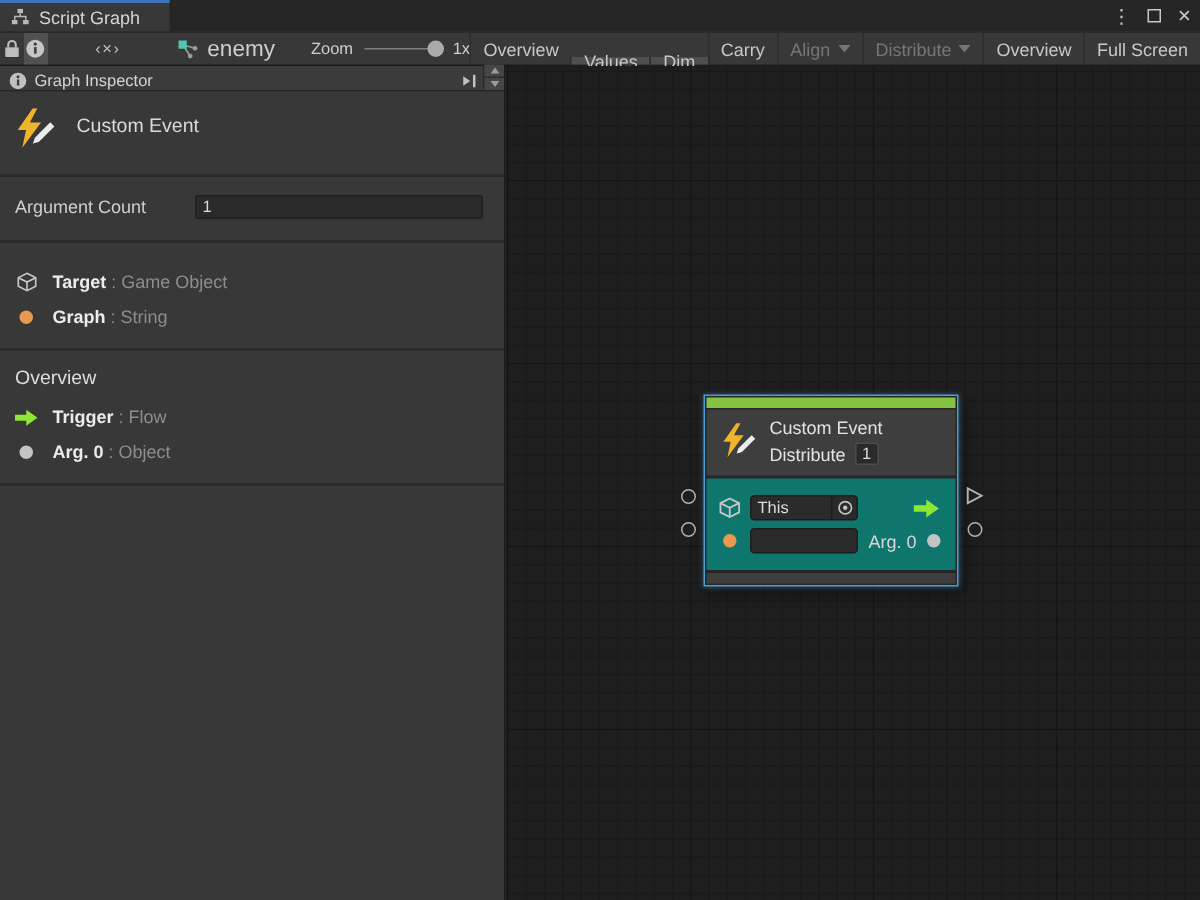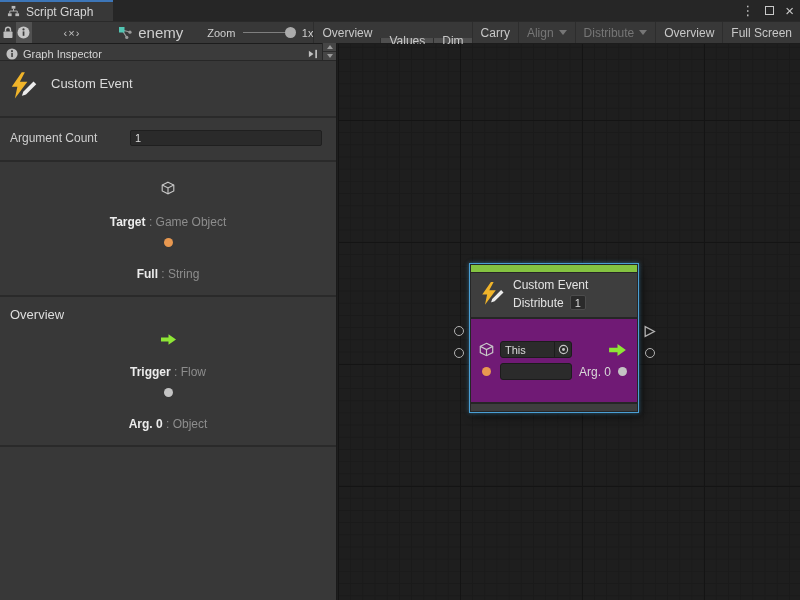--- a/index.html
+++ b/index.html
@@ -56,21 +56,21 @@
 
   .fields { padding:9px 14px 12px 10px; border-bottom:2px solid #2a2a2a; }
   .field-row { display:flex; align-items:center; height:21px; }
   .field-label { width:120px; font-size:12px; color:#cfcfcf; }
   .field-input { flex:1; height:16px; background:#2a2a2a; border:1px solid #1f1f1f; border-radius:2px;
     color:#dcdcdc; font-size:11px; padding:0 4px; font-family:"Liberation Sans",sans-serif; outline:none; }
   .checkbox { width:14px; height:14px; background:#2a2a2a; border:1px solid #1d1d1d; border-radius:2px; }
 
   .io-section { padding:10px 10px 14px 10px; border-bottom:2px solid #2a2a2a; }
   .io-heading { font-size:13px; color:#dedede; margin-bottom:12px; }
-  .io-row { display:flex; align-items:center; gap:20px; margin-top:9px; font-size:12px;flex-direction:column; }
+  .io-row { display:flex; align-items:center; gap:10px; margin-top:9px; font-size:12px; }
   .io-icon { width:15px; display:flex; justify-content:center; }
   .io-name { color:#ececec; font-weight:bold; }
   .io-type { color:#8d8d8d; }
   .dot { border-radius:50%; }
   .dot-orange { width:9px; height:9px; background:#e89850; }
   .dot-gray { width:9px; height:9px; background:#c4c4c4; }
 
   
   .canvas { position:absolute; left:338px; top:44px; width:462px; height:556px;
     background-color:#1e1e1e;
@@ -85,21 +85,21 @@
   
   .node { position:absolute; left:131px; top:219px; width:170px; background:#262626;
     border:1px solid #4a9fd4; box-shadow:0 0 4px rgba(74,159,212,.55), 3px 4px 9px rgba(0,0,0,.45); }
   .node-colorbar { height:7px; margin:1px 1px 0; background:#84c341; }
   .node-head { margin:1px 1px 0; background:#3e3e3e; display:flex; gap:8px; padding:5px 8px 7px 8px; }
   .node-title { font-size:12px; color:#e3e3e3; line-height:15px; }
   .node-args-row { display:flex; align-items:center; gap:6px; margin-top:2px; }
   .node-args-label { font-size:12px; color:#e3e3e3; }
   .node-args-value { min-width:16px; height:15px; background:#2a2a2a; border:1px solid #4c4c4c;
     border-radius:2px; color:#dcdcdc; font-size:11px; display:flex; align-items:center; justify-content:center; padding:0 3px; }
-  .node-body { margin:2px 1px 0; background:#701a75; padding:22px 8px; }
+  .node-body { margin:2px 1px 0; background:#0f766e; padding:11px 8px; }
   .body-row { display:flex; align-items:center; height:17px; }
   .body-row + .body-row { margin-top:5px; }
   .this-select { width:72px; height:17px; margin-left:6px; background:#2b2b2b; border:1px solid #1c1c1c;
     border-radius:3px; display:flex; align-items:center; padding:0 0 0 4px; }
   .this-label { flex:1; font-size:11px; color:#dcdcdc; }
   .this-picker { width:17px; height:100%; border-left:1px solid #1c1c1c; display:flex; align-items:center; justify-content:center; }
   .arg-input { width:72px; height:17px; margin-left:6px; background:#2b2b2b; border:1px solid #1c1c1c;
     border-radius:3px; color:#dcdcdc; font-size:11px; padding:0 4px; outline:none; font-family:"Liberation Sans",sans-serif; }
   .spacer { flex:1; }
   .arg0-label { font-size:12px; color:#d8d8d8; margin-right:7px; }
@@ -243,21 +243,21 @@
           <path d="M1.2 4.1 7 7l5.8-2.9M7 7v5.8"></path>
         </svg>
       </span>
       <span><span class="io-name">Target</span>
       <span class="io-type"> <span>:</span> <span>Game Object</span></span></span>
     </div>
     <div class="io-row">
       <span class="io-icon">
           <span class="dot dot-orange"></span>
         </span>
-      <span><span class="io-name">Full</span>
+      <span><span class="io-name">Graph</span>
       <span class="io-type"> <span>:</span> <span>String</span></span></span>
     </div>
   </div>
 
   <div class="io-section">
     <div class="io-heading">Overview</div>
     <div class="io-row">
       <span class="io-icon">
         <svg width="15" height="11" viewBox="0 0 14 10">
             <path d="M0 3.2h7V0l7 5-7 5V6.8H0z" fill="#8ee636"></path>

